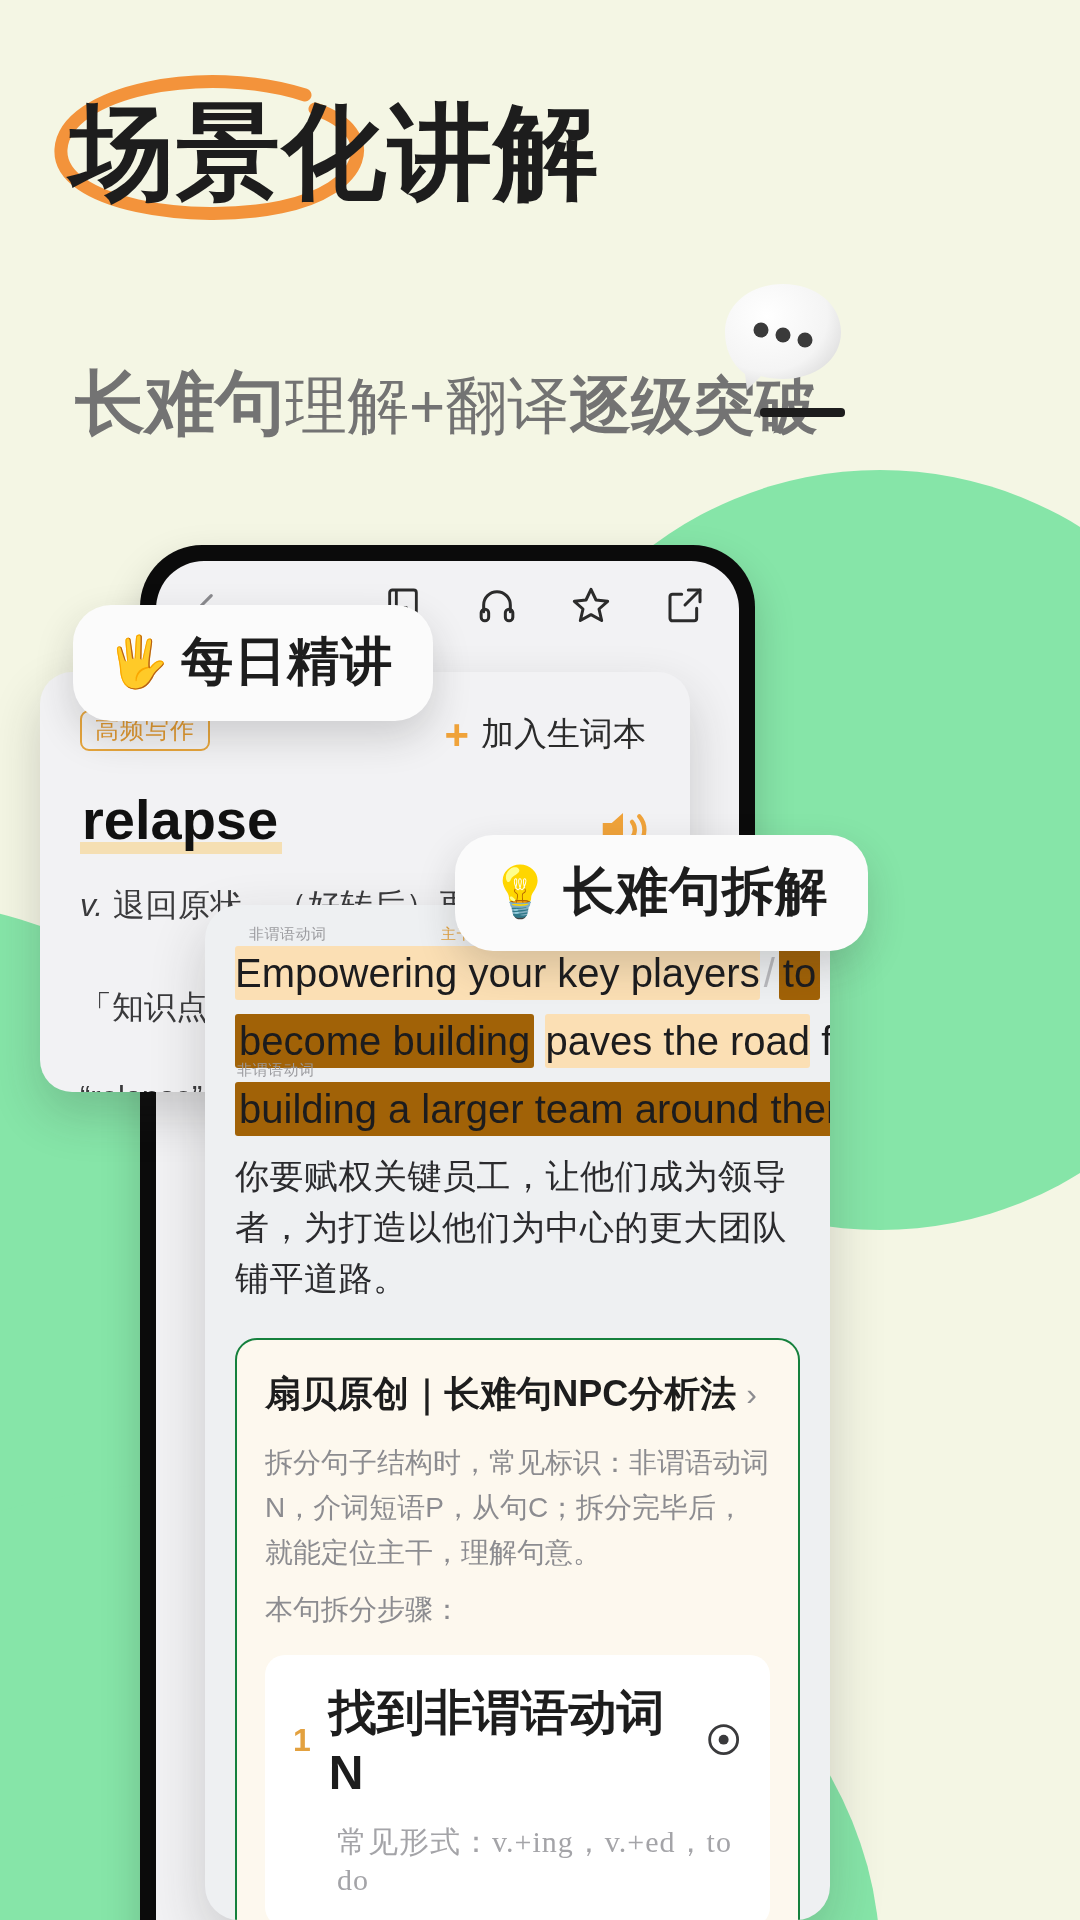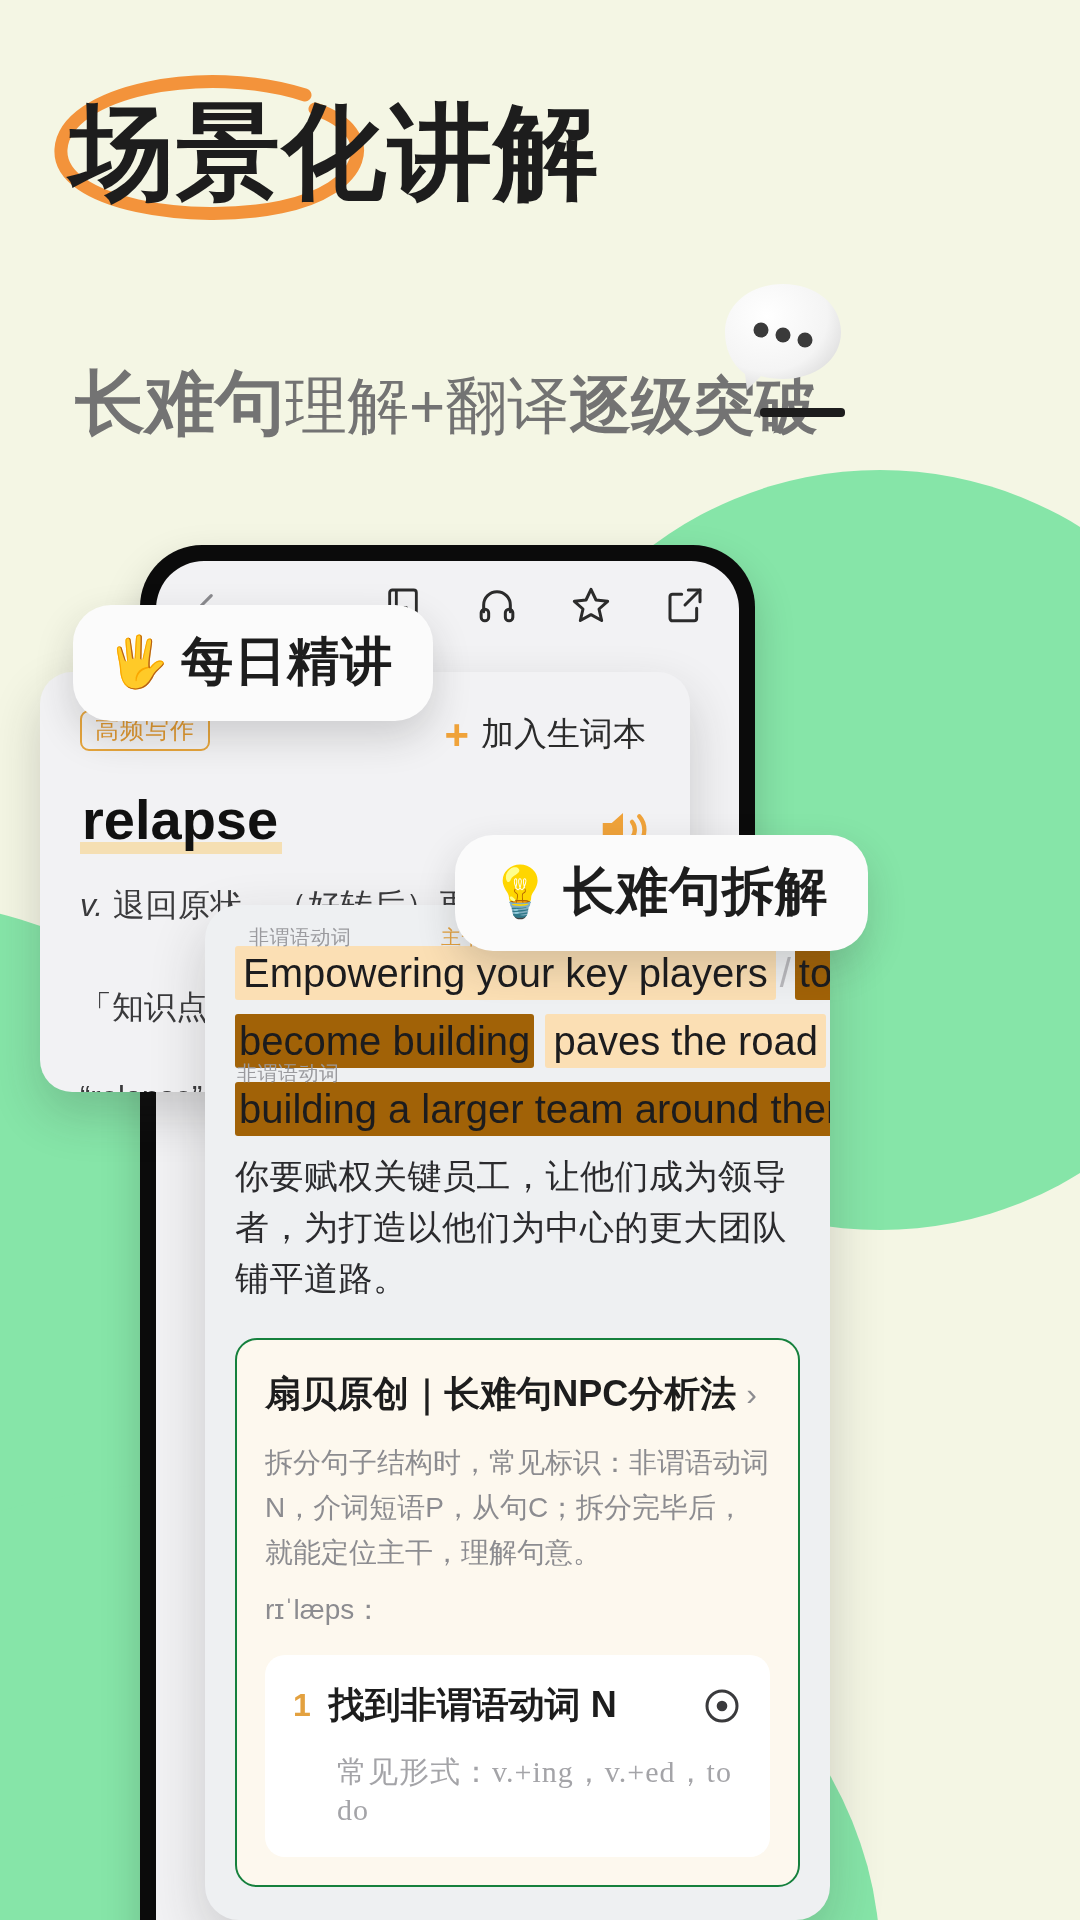--- a/index.html
+++ b/index.html
@@ -137,26 +137,26 @@
     position:absolute; left:205px; top:905px; width:625px; height:1015px;
     background:#eef0f2; border-radius:34px;
     box-shadow:0 22px 55px rgba(40,40,40,.20);
     padding:48px 30px 0 30px; overflow:hidden;
   }
   .sent-line {
     position:relative; font-size:40px; color:#1c1c1e;
     white-space:nowrap; line-height:1.0; margin-bottom:28px;
   }
   .lbl {
-    position:absolute; top:-26px; font-size:20px; letter-spacing:.5px;
+    position:absolute; top:-26px; font-size:15px; letter-spacing:.5px;font-family:Liberation Serif, serif;
   }
   .lbl-gray { color:#9a9a9e; }
   .lbl-orange { color:#e3a13f; }
   .hl-gray { background:#a16207; padding:5px 4px; border-radius:3px; }
-  .hl-orange { background:#fbdfb4; padding:5px 8px; border-radius:3px; }
+  .hl-orange { background:#fbdfb4; padding:5px 0; border-radius:3px; }
   .slash { color:#b9b9bd; padding:0 4px; }
   .sent-cn {
     font-size:34px; color:#2b2b2e; line-height:1.5; margin-top:22px;
     letter-spacing:.5px;
   }
 
   
   .npc-box {
     margin-top:34px; border:2px solid #15803d; background:#fdf8ee;
     border-radius:22px; padding:30px 28px 28px 28px;
@@ -169,21 +169,21 @@
   .npc-desc {
     margin-top:22px; font-size:28px; color:#8c8c90; line-height:1.6;
   }
   .npc-step-label { margin-top:16px; font-size:28px; color:#8c8c90; }
   .step-card {
     margin-top:26px; background:#ffffff; border-radius:20px;
     padding:26px 28px 30px 28px; position:relative;
   }
   .step-row { display:flex; align-items:center; gap:18px; }
   .step-num { font-size:32px; color:#e3a13f; font-weight:bold; }
-  .step-txt { font-size:36px; color:#1d1d1d; font-weight:bold; }
+  .step-txt { font-size:48px; color:#1d1d1d; font-weight:bold; }
   .step-target {
     margin-left:auto; width:40px; height:40px; color:#3a3a3c;
   }
   .step-sub {
     margin-top:22px; font-size:30px; color:#a4a4a8; letter-spacing:1px;
     padding-left:44px;
     font-family:Liberation Serif, serif;
   }
 </style>
 </head>
@@ -313,21 +313,21 @@
     </div>
 
     <div class="sent-cn">你要赋权关键员工，让他们成为领导者，为打造以他们为中心的更大团队铺平道路。</div>
 
     <div class="npc-box">
       <div class="npc-title">
         <span>扇贝原创｜长难句NPC分析法</span>
         <span class="chev">›</span>
       </div>
       <div class="npc-desc">拆分句子结构时，常见标识：非谓语动词N，介词短语P，从句C；拆分完毕后，就能定位主干，理解句意。</div>
-      <div class="npc-step-label">rɪˈlæps：</div>
+      <div class="npc-step-label">本句拆分步骤：</div>
       <div class="step-card">
         <div class="step-row">
           <span class="step-num">1</span>
           <span class="step-txt">找到非谓语动词 N</span>
           <span class="step-target">
             <svg viewBox="0 0 24 24" fill="none" stroke="currentColor" stroke-width="1.8">
               <circle cx="12" cy="12" r="9"></circle>
                 <circle cx="12" cy="12" r="3.2" fill="currentColor" stroke="none"></circle>
             </svg>
           </span>

